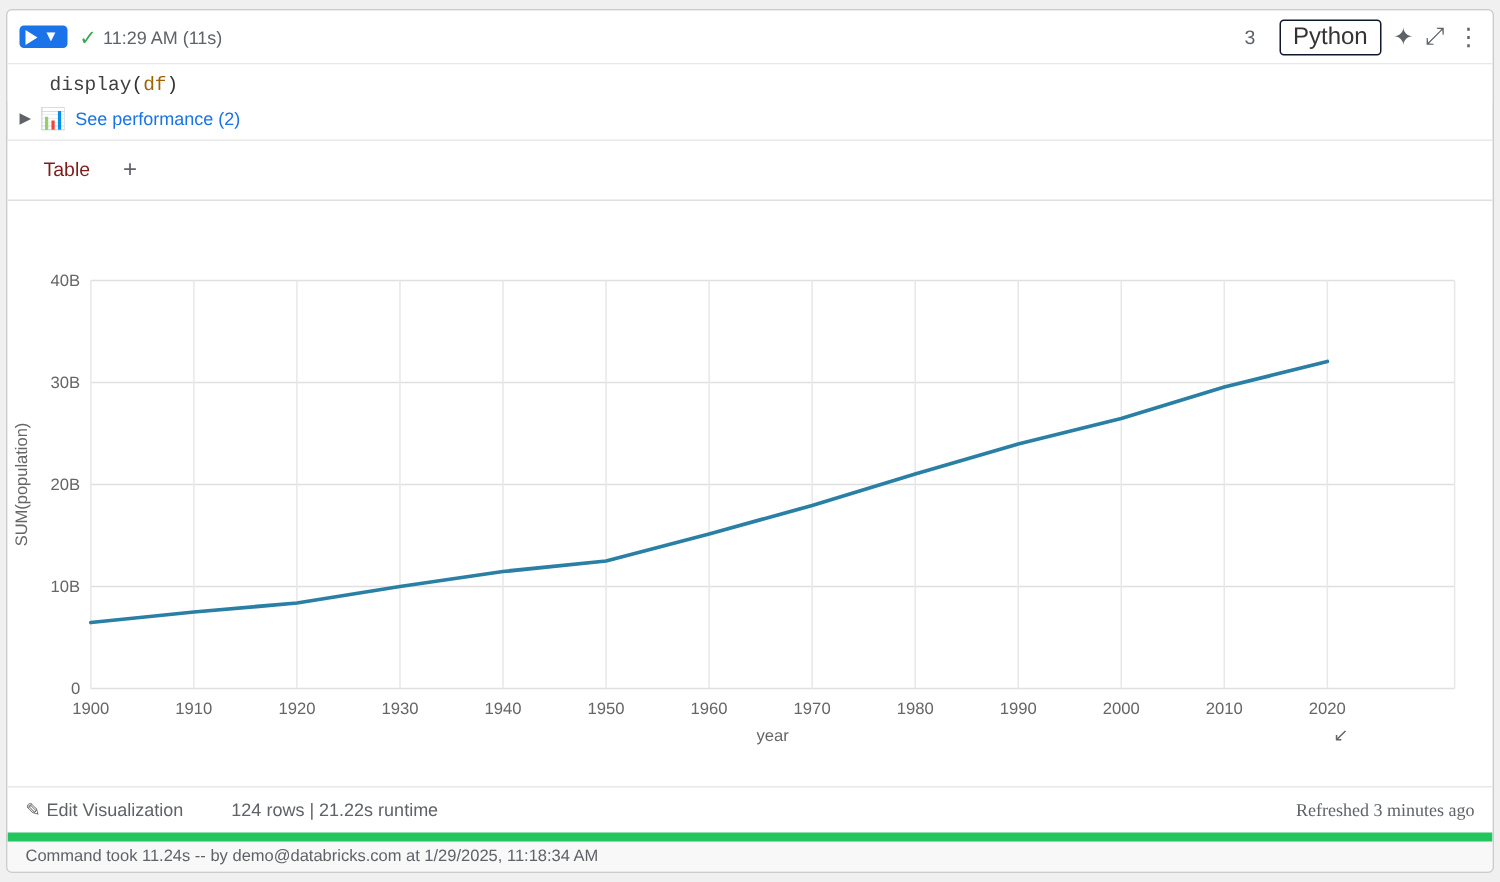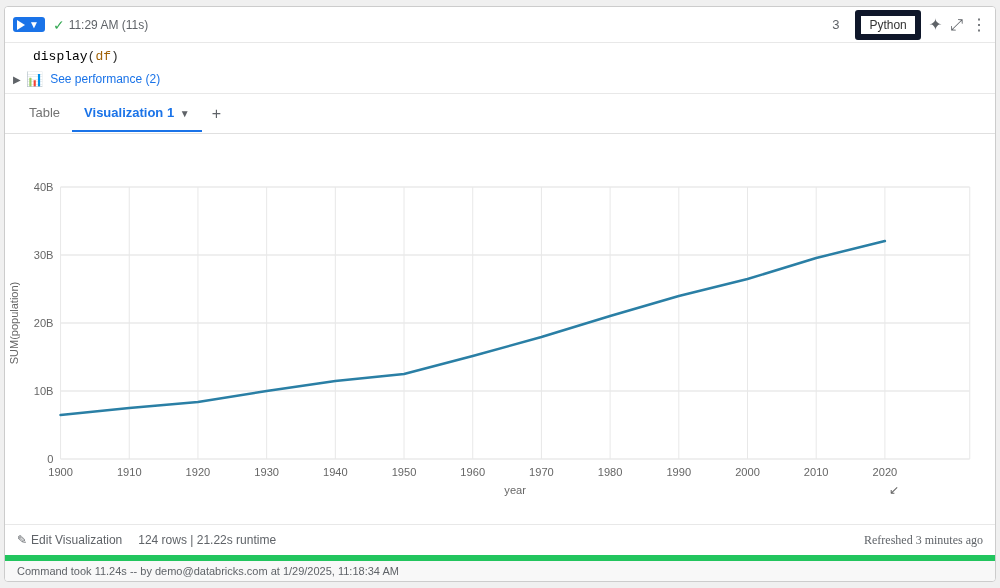--- a/index.html
+++ b/index.html
@@ -62,24 +62,24 @@
       font-size: 12px;
     }
     .check-icon { color: #34a853; font-size: 14px; }
     .cell-number {
       margin-left: auto;
       color: #5f6368;
       font-size: 13px;
     }
     .lang-badge {
       margin-left: 8px;
-      border: 6px solid #0f172a;
+      border: 1px solid #0f172a;
       border-radius: 3px;
       padding: 2px 8px;
-      font-size: 12px;
+      font-size: 16px;
       color: #333;
     }
     .header-icons {
       display: flex;
       gap: 8px;
       color: #5f6368;
       font-size: 16px;
     }
     .header-icon {
       cursor: pointer;
@@ -88,21 +88,21 @@
     }
 
     
     .code-line {
       padding: 6px 12px 4px 28px;
       font-family: 'Courier New', monospace;
       font-size: 13px;
       color: #333;
       background: #fff;
     }
-    .code-func { color: #000000; margin-top: 33px; }
+    .code-func { color: #404040; margin-top: 33px; }
 
     
     .performance-line {
       display: flex;
       align-items: center;
       padding: 3px 8px 6px 8px;
       gap: 6px;
       font-size: 12px;
       color: #1a73e8;
       cursor: pointer;
@@ -118,21 +118,21 @@
       padding: 0 12px;
       border-bottom: 1px solid #e0e0e0;
       background: #fff;
       height: 40px;
       gap: 0;
     }
     .tab {
       padding: 10px 12px;
       font-size: 13px;
       cursor: pointer;
-      color: #737373;
+      color: #7f1d1d;
       border-bottom: 2px solid transparent;
       white-space: nowrap;
     }
     .tab.active {
       color: #1a73e8;
       border-bottom: 2px solid #1a73e8;
       font-weight: 600;
     }
     .tab-dropdown {
       font-size: 10px;
@@ -175,21 +175,21 @@
       align-items: center;
       gap: 4px;
       border: none;
       background: none;
       cursor: pointer;
       color: #5f6368;
       font-size: 12px;
       padding: 2px 8px 2px 0;
     }
     .footer-stats {
-      margin-left: 8px;
+      margin-left: 24px;
       color: #5f6368;
     }
     .footer-refresh {
       margin-left: auto;
       color: #5f6368;
       font-family: Liberation Serif, serif;
     }
 
     
     .command-bar {
@@ -232,24 +232,20 @@
   <div class="performance-line">
     <span class="perf-arrow">▶</span>
     <span class="perf-icon">📊</span>
     <span>See performance (2)</span>
   </div>
 
   <div class="tabs-bar">
     <div class="tab">
       <span>Table</span>
     </div>
-    <div class="tab active">
-      <span>Visualization 1</span>
-      <span class="tab-dropdown">▼</span>
-    </div>
     <div class="tab-add">+</div>
   </div>
 
   <div class="chart-area">
     <svg class="chart-svg" viewBox="0 0 980 390" preserveAspectRatio="none">
 
       <line x1="55" y1="325" x2="955" y2="325" stroke="#e0e0e0" stroke-width="1"></line>
       <line x1="55" y1="257" x2="955" y2="257" stroke="#e0e0e0" stroke-width="1"></line>
       <line x1="55" y1="189" x2="955" y2="189" stroke="#e0e0e0" stroke-width="1"></line>
       <line x1="55" y1="121" x2="955" y2="121" stroke="#e0e0e0" stroke-width="1"></line>

